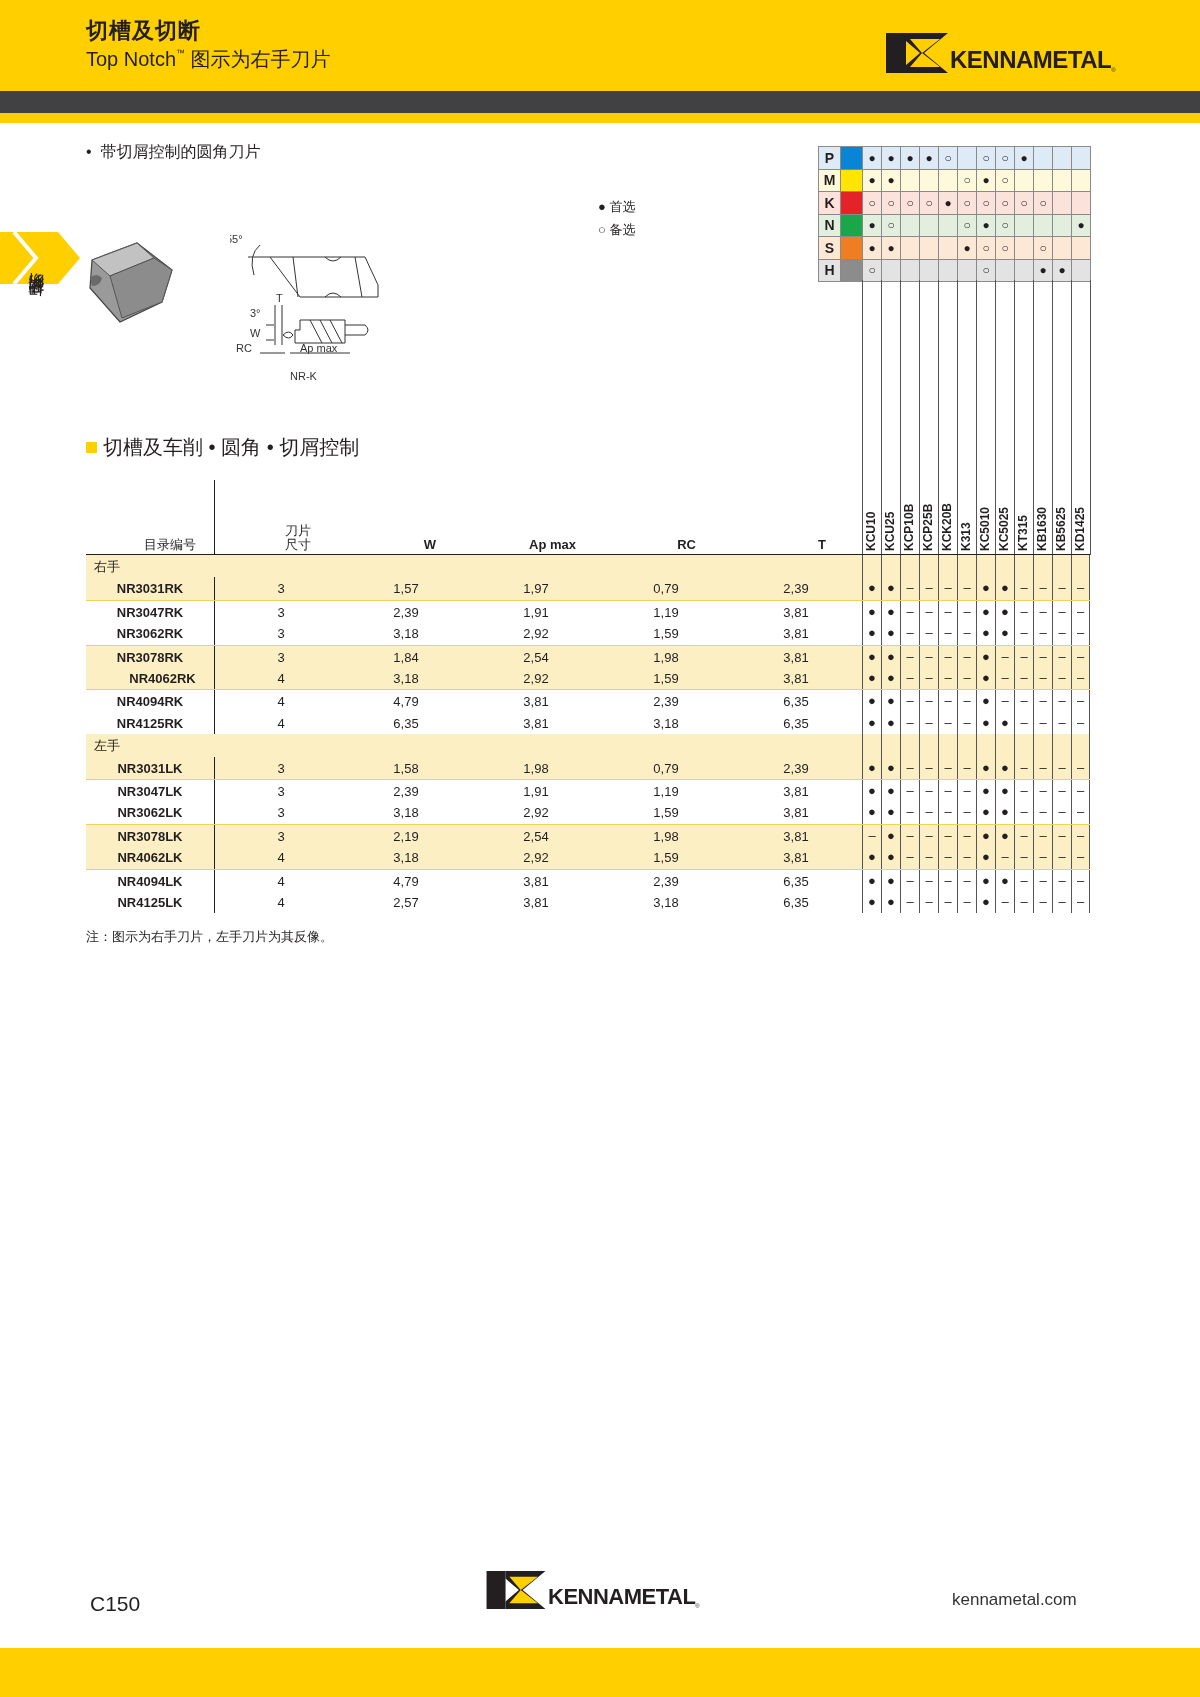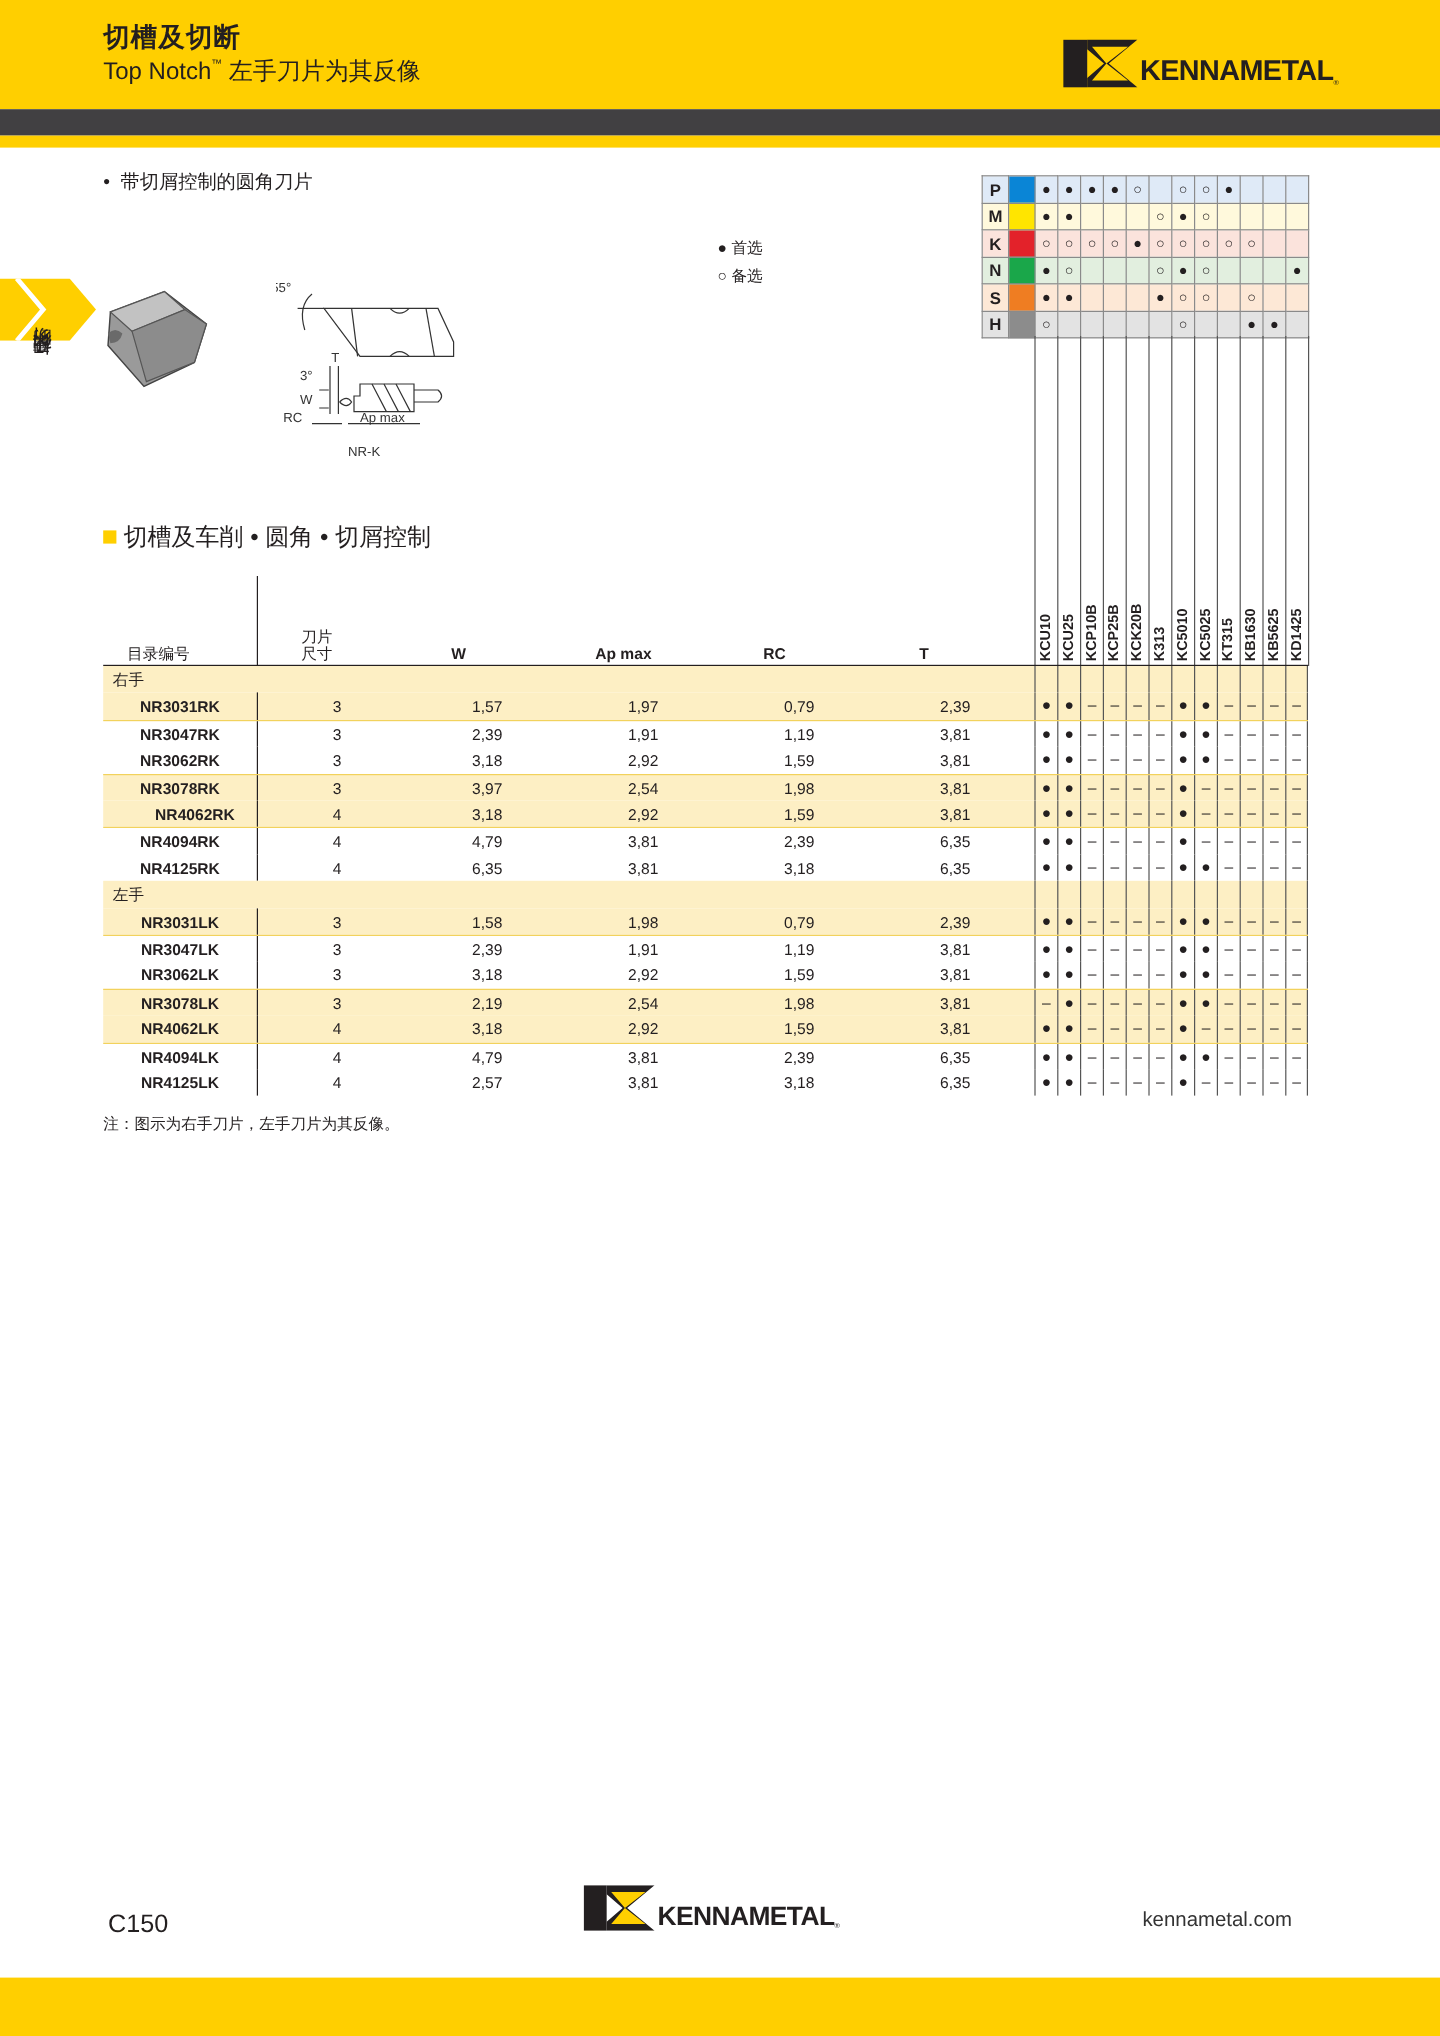--- a/index.html
+++ b/index.html
@@ -42,21 +42,21 @@
   .grade-label { position:absolute; bottom:4px; width:19px; height:110px; writing-mode: vertical-rl; transform: rotate(180deg); font-size:12px; font-weight:bold; text-align:left; line-height:19px; }
 
   
   .sect-title { left:86px; top:434px; font-size:20px; display:flex; align-items:center; }
   .sect-square { width:11px; height:11px; background:#ffcf00; margin-right:6px; }
 
   
   .tbl { left:86px; top:480px; width:1004px; }
   .thead { position:absolute; left:0; top:0; width:1004px; height:75px; border-bottom:1.5px solid #231f20; }
   .thead .vsep { position:absolute; left:128px; top:0; width:1px; height:75px; background:#231f20; }
-  .th { position:absolute; bottom:2px; font-size:13px; text-align:left; line-height:14px; }
+  .th { position:absolute; bottom:2px; font-size:13px; text-align:right; line-height:14px; }
   .th.bold { font-weight:bold; }
   .row { position:absolute; left:0; width:1004px; height:22.4px; font-size:13px; }
   .row.hl { background:#fdefc4; }
   .row.group { font-size:13px; }
   .row .cell { position:absolute; top:4px; text-align:center; }
   .row .cat { left:0; width:128px; font-weight:bold; text-align:center; }
   .row .vsep { position:absolute; left:128px; top:0; width:1px; height:100%; background:#231f20; }
   .row .g { position:absolute; top:0; width:19px; height:100%; text-align:center; line-height:22px; font-size:13px; border-left:1px solid #555; }
   .row.bt { border-top:1.5px solid #f2d25c; }
   .grp-label { position:absolute; left:8px; top:3px; }
@@ -68,21 +68,21 @@
   .foot-url { left:952px; top:1590px; font-size:17px; color:#333; }
   .foot-band { left:0; top:1648px; width:1200px; height:49px; background:#ffcf00; }
 </style>
 </head>
 <body>
 
 <div class="abs hdr-yellow"></div>
 <div class="abs hdr-dark"></div>
 <div class="abs hdr-thin"></div>
 <div class="abs hdr-title">切槽及切断</div>
-<div class="abs hdr-sub"><span>Top Notch</span><sup>™</sup><span> 左手刀片为其反像</span></div>
+<div class="abs hdr-sub"><span>Top Notch</span><sup>™</sup><span> 图示为右手刀片</span></div>
 
 <div class="abs logo" style="left:886px; top:33px;">
   <svg width="62" height="40" viewBox="0 0 62 40">
     <rect x="0" y="0" width="20" height="40" fill="#231f20"></rect>
     <polygon points="20,0 62,0 62,0 38,20 62,40 20,40 20,32 34,20 20,8" fill="#231f20"></polygon>
     <polygon points="24,6 54,6 36,20 54,34 24,34 36,20" fill="#ffcf00"></polygon>
   </svg>
   <span class="word" style="font-size:24px; margin-left:2px; line-height:26px;">KENNAMETAL</span>
     <span class="reg">®</span>
 </div>
@@ -356,21 +356,21 @@
       <div class="g" style="left: 890px;">●</div>
       <div class="g" style="left: 909px;">●</div>
       <div class="g" style="left: 928px;">–</div>
       <div class="g" style="left: 947px;">–</div>
       <div class="g" style="left: 966px;">–</div>
       <div class="g" style="left: 985px; border-right: 1px solid rgb(85, 85, 85);">–</div>
     </div>
     <div class="row hl bt" style="top: 164.6px;">
       <div class="cell cat" style="left: 0px; width: 128px;">NR3078RK</div>
       <div class="cell " style="left: 160px; width: 70px;">3</div>
-      <div class="cell " style="left: 290px; width: 60px;">3,97</div>
+      <div class="cell " style="left: 290px; width: 60px;">1,84</div>
       <div class="cell " style="left: 420px; width: 60px;">2,54</div>
       <div class="cell " style="left: 550px; width: 60px;">1,98</div>
       <div class="cell " style="left: 680px; width: 60px;">3,81</div>
       <div class="vsep"></div>
       <div class="g" style="left: 776px;">●</div>
       <div class="g" style="left: 795px;">●</div>
       <div class="g" style="left: 814px;">–</div>
       <div class="g" style="left: 833px;">–</div>
       <div class="g" style="left: 852px;">–</div>
       <div class="g" style="left: 871px;">–</div>

